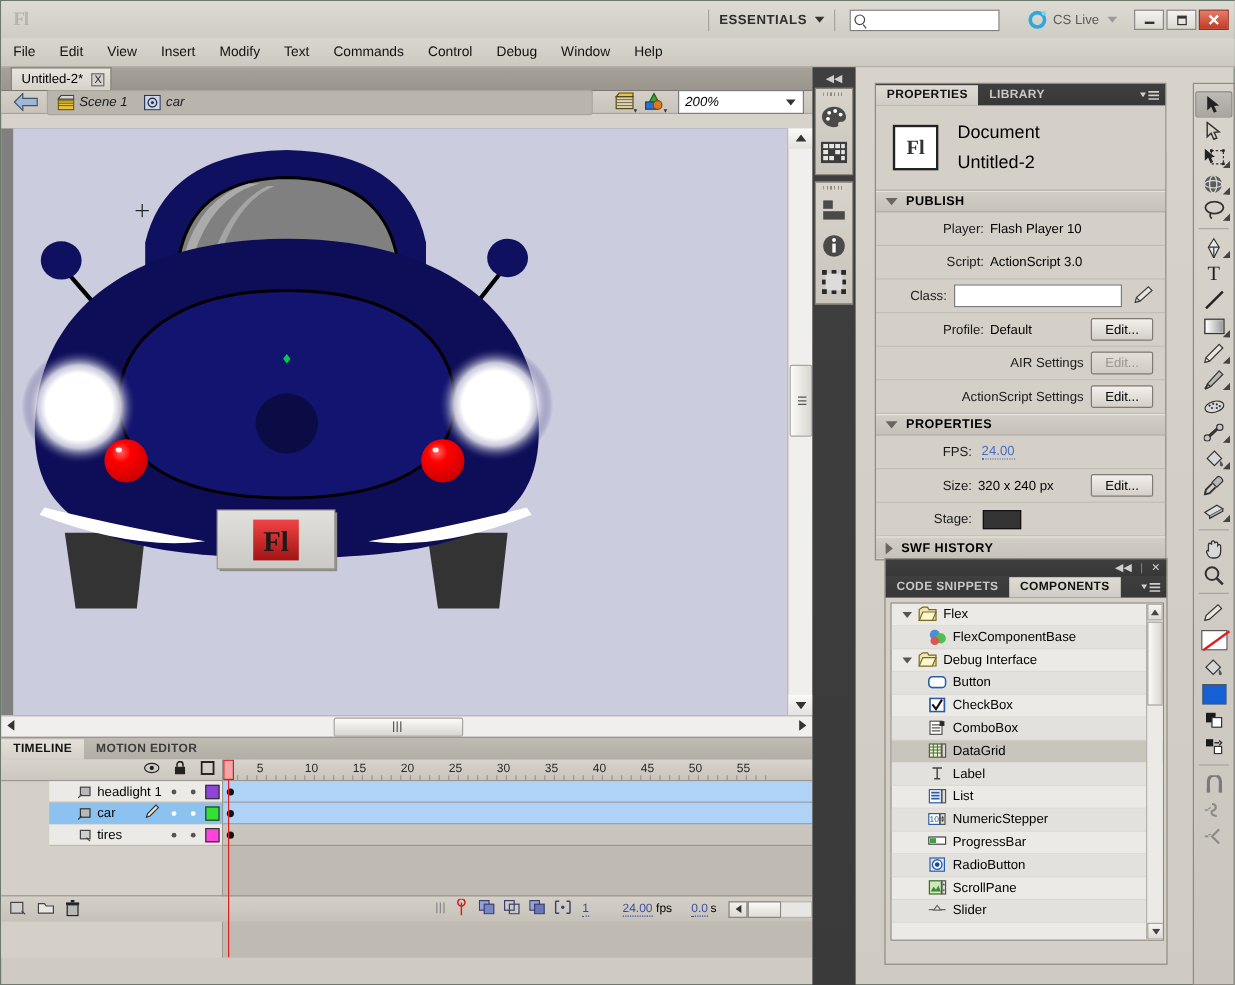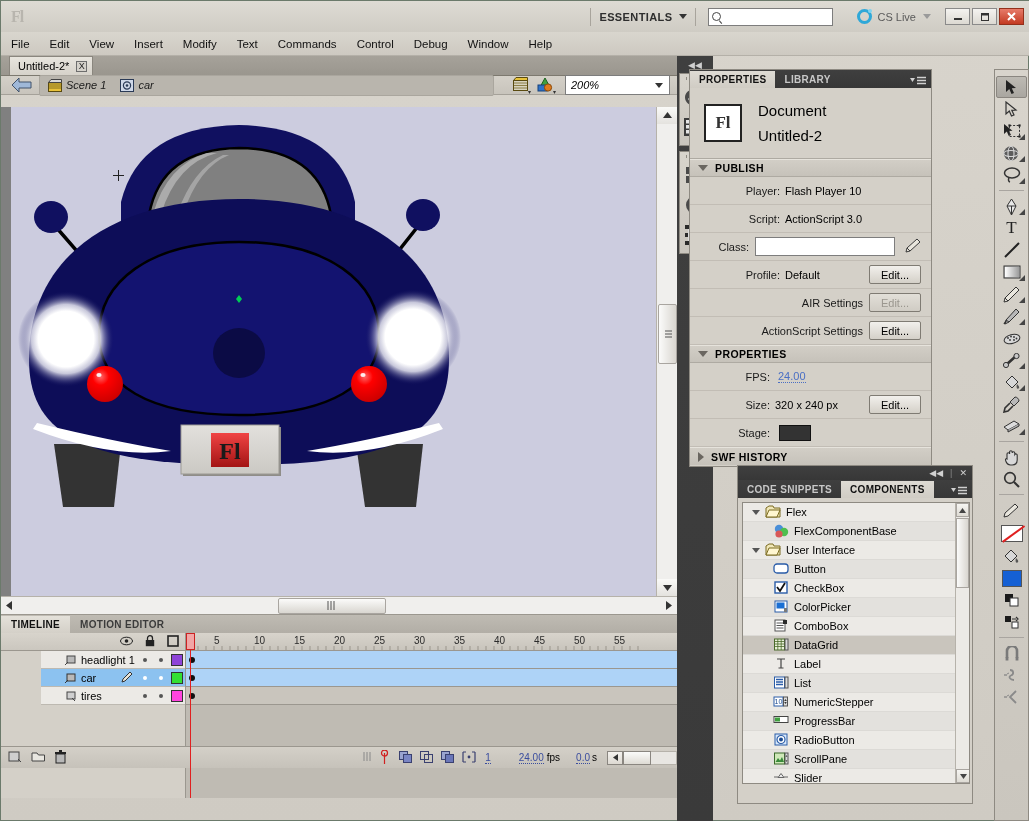--- a/index.html
+++ b/index.html
@@ -144,21 +144,21 @@
   .rail-collapse { height:17px; display:flex; align-items:center; justify-content:center;
      color:#cfcfcf; font-size:9px; }
   .rail-grp { background:linear-gradient(#d8d4cc,#c9c5bd); margin:0 2px 5px 2px;
      border:1px solid #8e8a82; padding-bottom:3px; }
   .rail-grip { height:8px; display:flex; align-items:center; justify-content:center; }
   .rail-grip i { display:block; width:18px; height:3px;
       background:repeating-linear-gradient(90deg,#8e8a82 0 1px,transparent 1px 3px); }
   .rail-ic { width:30px;height:30px; display:flex; align-items:center; justify-content:center; }
 
   
-  .props { position:absolute; left:688px; top:68px; width:243px; height:398px;
+  .props { position:absolute; left:728px; top:68px; width:243px; height:398px;
      background:#d4d0c8; border:1px solid #8e8a82; }
   .panel-tabs { height:18px; display:flex; align-items:flex-end;
      background:linear-gradient(#3f3f3f,#373737); }
   .ptab { height:17px; padding:0 9px; display:flex; align-items:center;
      font-size:10px; font-weight:bold; letter-spacing:0.3px; color:#c8c8c8; }
   .ptab.active { background:linear-gradient(#dedbd4,#d0ccc4); color:#111; }
   .pmenu { margin-left:auto; margin-right:5px; color:#d0d0d0; font-size:10px; }
   .pr-head { display:flex; align-items:center; padding:10px 0 10px 14px;
      background:#d4d0c8; border-bottom:1px solid #aeaaa2; }
   .fl-sq { width:38px;height:38px;background:#fff;border:2px solid #222;
@@ -870,21 +870,21 @@
       </div>
 
       <div class="ci">
         <i class="ctri"></i>
         <span class="gl">
           <svg width="16" height="13" viewBox="0 0 16 13">
               <path d="M1,12 V3 l3,-2 h4 l1,2 h6 v9 z" fill="#f0e7b8" stroke="#7a6a20"></path>
               <path d="M1,12 l3,-7 h11 l-3,7 z" fill="#fff6d0" stroke="#7a6a20"></path>
             </svg>
         </span>
-        <span>User Interface</span>
+        <span>Debug Interface</span>
       </div>
 
       <div class="ci" style="padding-left:30px">
         <span class="gl">
           <svg width="16" height="12" viewBox="0 0 16 12">
               <rect x="1" y="2" width="14" height="9" rx="3" fill="#fff" stroke="#2a5ca8" stroke-width="1.3"></rect>
             </svg>
         </span>
         <span>Button</span>
       </div>
@@ -892,30 +892,20 @@
       <div class="ci" style="padding-left:30px">
         <span class="gl">
           <svg width="16" height="13" viewBox="0 0 16 13">
               <rect x="2" y="1" width="12" height="11" fill="#fff" stroke="#2a5ca8" stroke-width="1.4"></rect>
               <path d="M4,6 L7,10 L12,2" stroke="#111" stroke-width="1.8" fill="none"></path>
             </svg>
         </span>
         <span>CheckBox</span>
       </div>
 
-      <div class="ci" style="padding-left:30px">
-        <span class="gl">
-          <svg width="16" height="13" viewBox="0 0 16 13">
-              <rect x="2" y="1" width="12" height="11" fill="#fff" stroke="#2a5ca8"></rect>
-              <rect x="3.5" y="2.5" width="8" height="6" fill="#1a6fd4"></rect>
-              <rect x="11" y="8" width="3" height="4" fill="#7a7a7a"></rect>
-            </svg>
-        </span>
-        <span>ColorPicker</span>
-      </div>
 
       <div class="ci" style="padding-left:30px">
         <span class="gl">
           <svg width="16" height="13" viewBox="0 0 16 13">
               <rect x="2" y="1" width="10" height="11" fill="#fff" stroke="#555"></rect>
               <g stroke="#555">
                 <path d="M3.5,4 h7 M3.5,6.5 h7 M3.5,9 h7"></path>
               </g>
               <rect x="10" y="1" width="4" height="4" fill="#2a2a2a"></rect>
             </svg>

